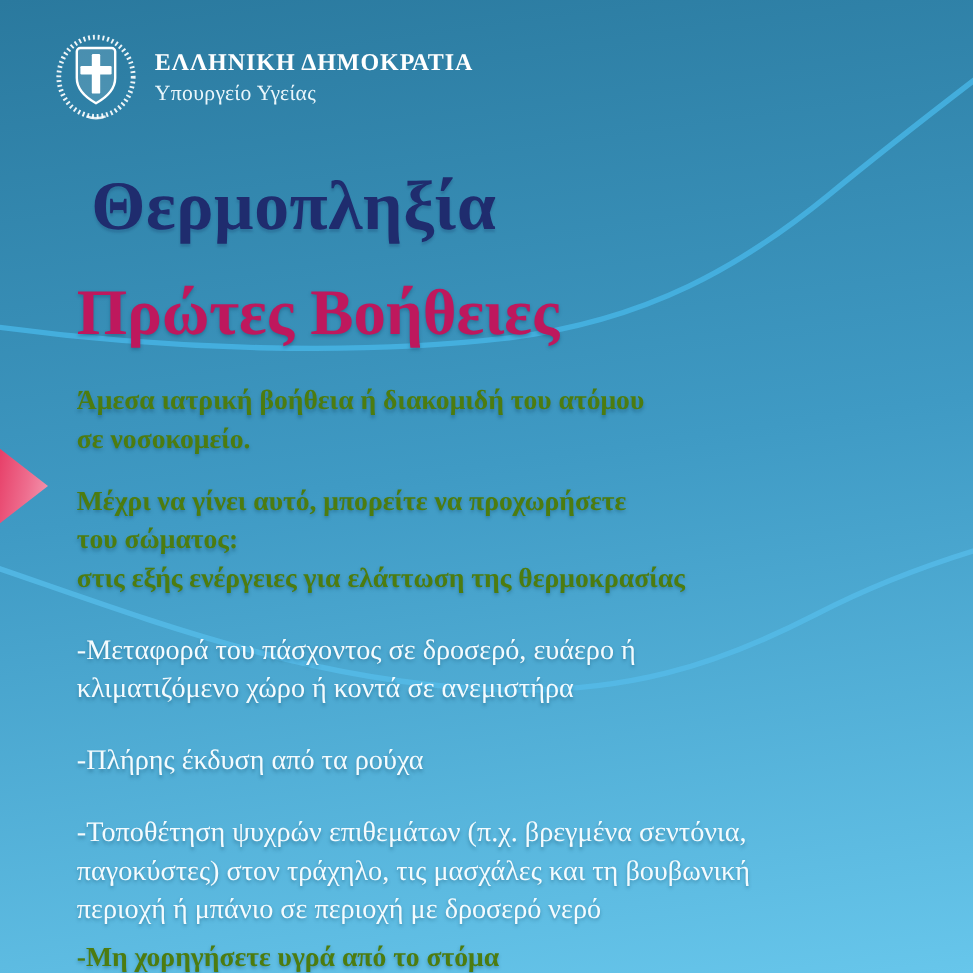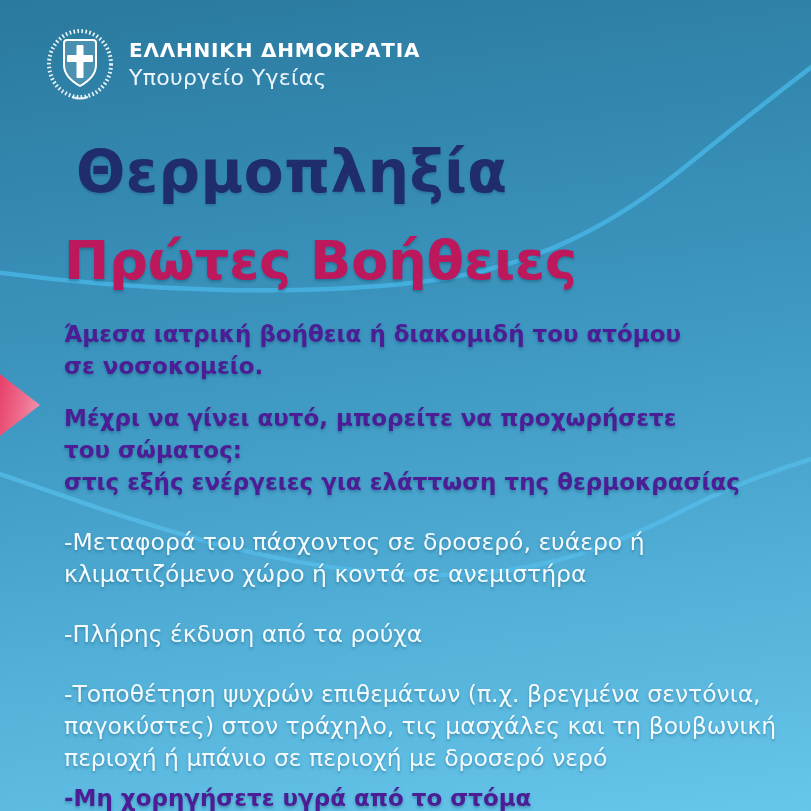--- a/index.html
+++ b/index.html
@@ -1,40 +1,40 @@
 <!DOCTYPE html>
 <html lang="el"><head>
 <meta charset="utf-8">
 <style>
   html,body{margin:0;padding:0;}
   body{
     width:811px;height:811px;overflow:hidden;position:relative;
     font-family:"DejaVu Sans", sans-serif;
     background:linear-gradient(172deg,#2a799e 0%,#3f9ac4 48%,#67c6eb 100%);
   }
-  .stage{position:absolute;inset:0;width:683px;height:811px;}
+  .stage{position:absolute;inset:0;width:683px;height:811px;font-family:Liberation Serif, serif;}
   svg.decor{position:absolute;inset:0;pointer-events:none;}
   
   .gov-header{position:absolute;left:45px;top:27px;display:flex;align-items:center;gap:14px;}
   .gov-logo{width:70px;height:74px;flex:0 0 auto;}
   .gov-titles{display:flex;flex-direction:column;gap:3px;}
   .gov-republic{color:#fff;font-weight:700;font-size:20px;letter-spacing:0.8px;}
-  .gov-ministry{color:#eaf6fb;font-weight:400;font-size:22px;letter-spacing:0.3px;}
+  .gov-ministry{color:#eaf6fb;font-weight:400;font-size:18px;letter-spacing:0.3px;}
   
   .col{position:absolute;left:64px;top:125px;width:740px;}
   .main-title{
     font-size:58px;line-height:70px;font-weight:700;letter-spacing:0.5px;
     color:#1f2c6e;margin:12px;text-shadow:0 2px 2px rgba(10,30,70,.18);
     white-space:nowrap;
   }
   .sub-title{
     font-size:54px;line-height:55px;font-weight:700;color:#be185d;margin:26px 0 0 0;
     text-shadow:0 2px 3px rgba(15,70,100,.4);white-space:nowrap;
   }
-  .block{margin:0;color:#4c1d95;text-shadow:0 2px 3px rgba(15,70,100,.38);}
+  .block{margin:0;color:#4d7c0f;text-shadow:0 2px 3px rgba(15,70,100,.38);}
   .block .ln{display:block;white-space:nowrap;font-size:23px;line-height:32px;}
   .intro{margin-top:30px;font-weight:700;}
   .lead{margin-top:20px;font-weight:700;}
   .step{margin-top:28px;font-weight:400;color:#f4fbfe;}
   .step .ln{font-size:23.5px;}
   .warning{margin-top:8px;font-weight:700;}
   
   .accent-arrow{
     position:absolute;left:0;top:374px;width:40px;height:62px;
     background:linear-gradient(100deg,#e73f68 0%,#ee6d8e 55%,#f49bb2 100%);

